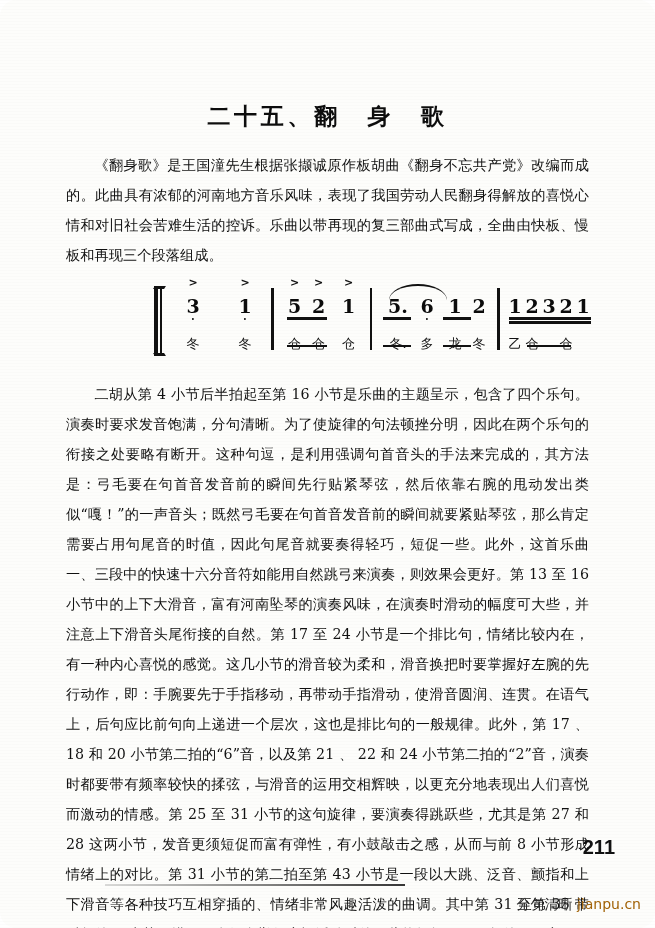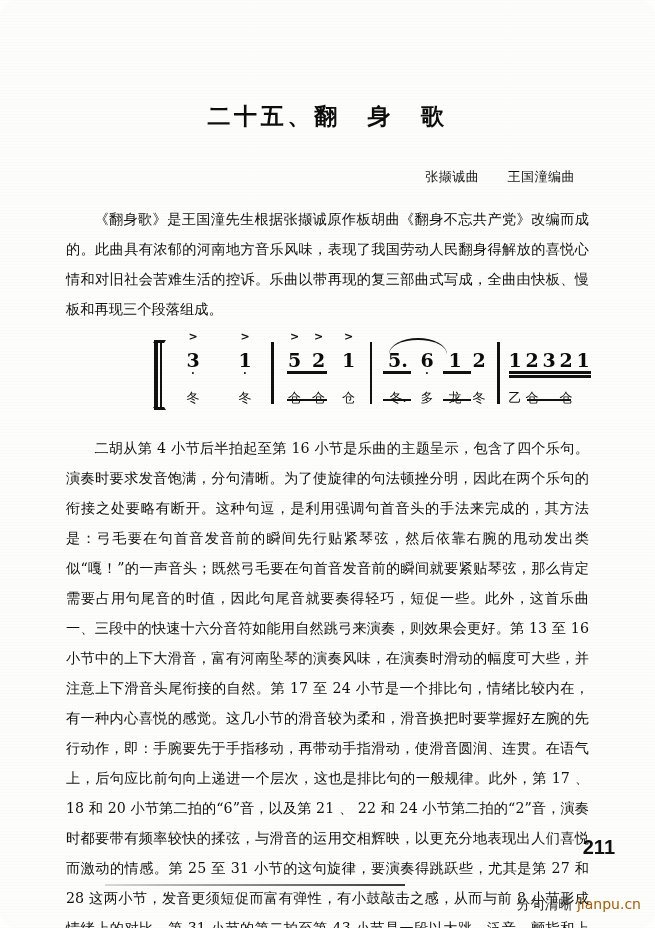--- a/index.html
+++ b/index.html
@@ -215,23 +215,20 @@
   .watermark .url { color:#a16207; font-family:"DejaVu Sans", sans-serif; font-size:14px; }
 </style>
 </head>
 <body>
 
 <div class="page">
   <div class="content">
 
     <div class="doc-title">二十五、翻　身　歌</div>
 
-    <div class="byline">
-      <span>张撷诚曲</span><span class="gap"></span><span>王国潼编曲</span>
-    </div>
 
     <p class="para indent p1">《翻身歌》是王国潼先生根据张撷诚原作板胡曲《翻身不忘共产党》改编而成的。此曲具有浓郁的河南地方音乐风味，表现了我国劳动人民翻身得解放的喜悦心情和对旧社会苦难生活的控诉。乐曲以带再现的复三部曲式写成，全曲由快板、慢板和再现三个段落组成。</p>
 
 
     <div class="notation">
       <div class="staff">
 
         <div class="brace">
           <div class="vbar"></div>
           <div class="vbar2"></div>

